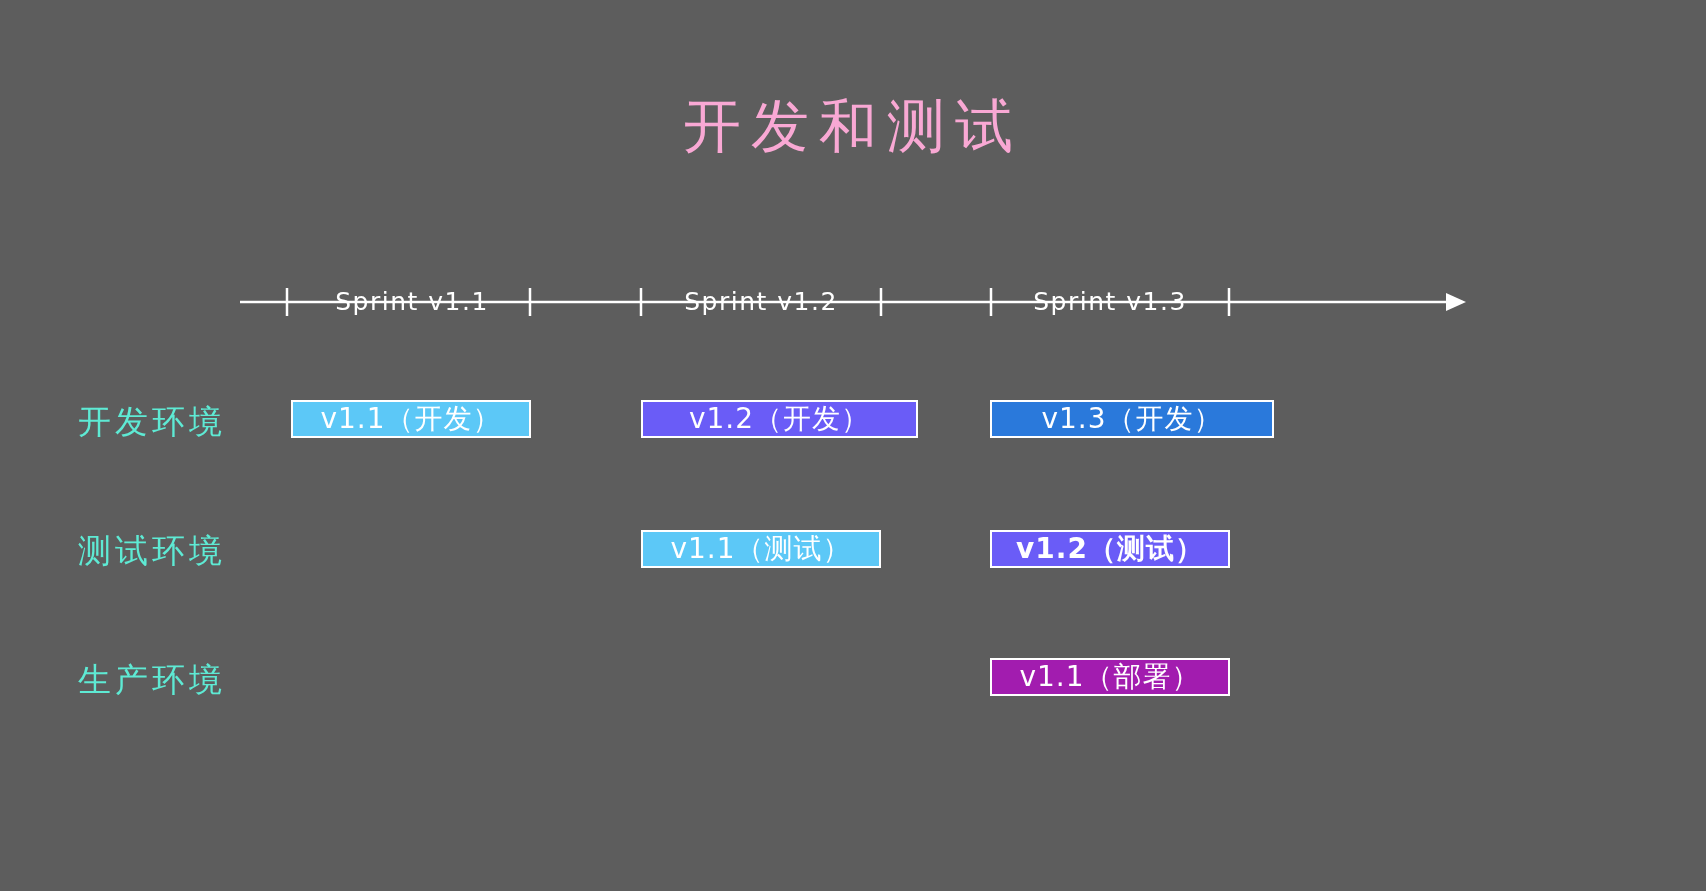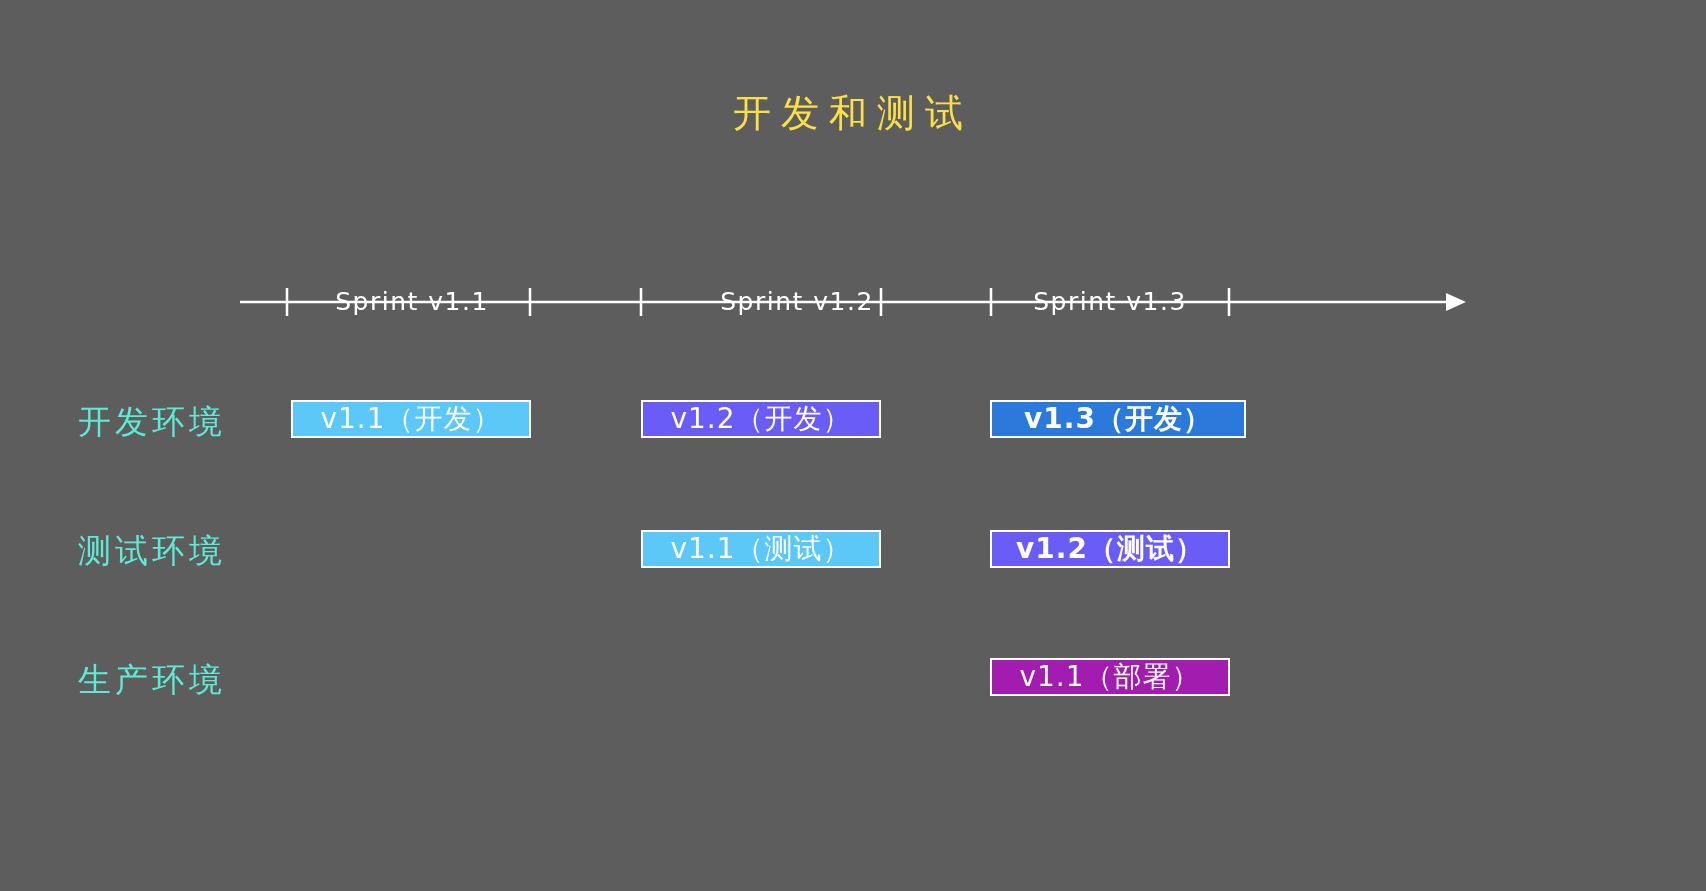--- a/index.html
+++ b/index.html
@@ -16,24 +16,24 @@
     color: #ffffff;
   }
 
   
   #title {
     position: absolute;
     left: 0;
     top: 88px;
     width: 1706px;
     text-align: center;
-    font-size: 38px;
+    font-size: 58px;
     letter-spacing: 10px;
     font-weight: 400;
-    color: #fde047;
+    color: #f9a8d4;
     white-space: nowrap;
   }
 
   
   #timeline {
     position: absolute;
     left: 0;
     top: 0;
     width: 1706px;
     height: 891px;
@@ -91,27 +91,27 @@
       <line x1="641" y1="288" x2="641" y2="316"></line>
       <line x1="881" y1="288" x2="881" y2="316"></line>
       <line x1="991" y1="288" x2="991" y2="316"></line>
       <line x1="1229" y1="288" x2="1229" y2="316"></line>
     </g>
   <polygon id="arrow-head" fill="#ffffff" points="1466,302 1446,293 1446,311"></polygon>
 </svg>
 
 <div id="sprint-labels">
     <div class="sprint-label" style="left: 412px;">Sprint v1.1</div>
-    <div class="sprint-label" style="left: 797px;">Sprint v1.2</div>
+    <div class="sprint-label" style="left: 761px;">Sprint v1.2</div>
     <div class="sprint-label" style="left: 1110px;">Sprint v1.3</div>
   </div>
 
 <div id="rows-container">
     <div class="row-label" style="top: 400px;">开发环境</div>
     <div class="bar" style="left: 291px; top: 400px; width: 240px; background: rgb(92, 200, 247);">v1.1（开发）</div>
-    <div class="bar" style="left: 641px; top: 400px; width: 240px; background: rgb(106, 92, 247);">v1.2（开发）</div>
-    <div class="bar" style="left: 990px; top: 400px; width: 256px; background: rgb(42, 121, 219); font-weight: bold;">v1.3（开发）</div>
+    <div class="bar" style="left: 641px; top: 400px; width: 277px; background: rgb(106, 92, 247);">v1.2（开发）</div>
+    <div class="bar" style="left: 990px; top: 400px; width: 284px; background: rgb(42, 121, 219);">v1.3（开发）</div>
     <div class="row-label" style="top: 529px;">测试环境</div>
     <div class="bar" style="left: 641px; top: 530px; width: 240px; background: rgb(92, 200, 247);">v1.1（测试）</div>
     <div class="bar" style="left: 990px; top: 530px; width: 240px; background: rgb(106, 92, 247); font-weight: bold;">v1.2（测试）</div>
     <div class="row-label" style="top: 658px;">生产环境</div>
     <div class="bar" style="left: 990px; top: 658px; width: 240px; background: #a21caf;">v1.1（部署）</div>
   </div>
 
 </body></html>

